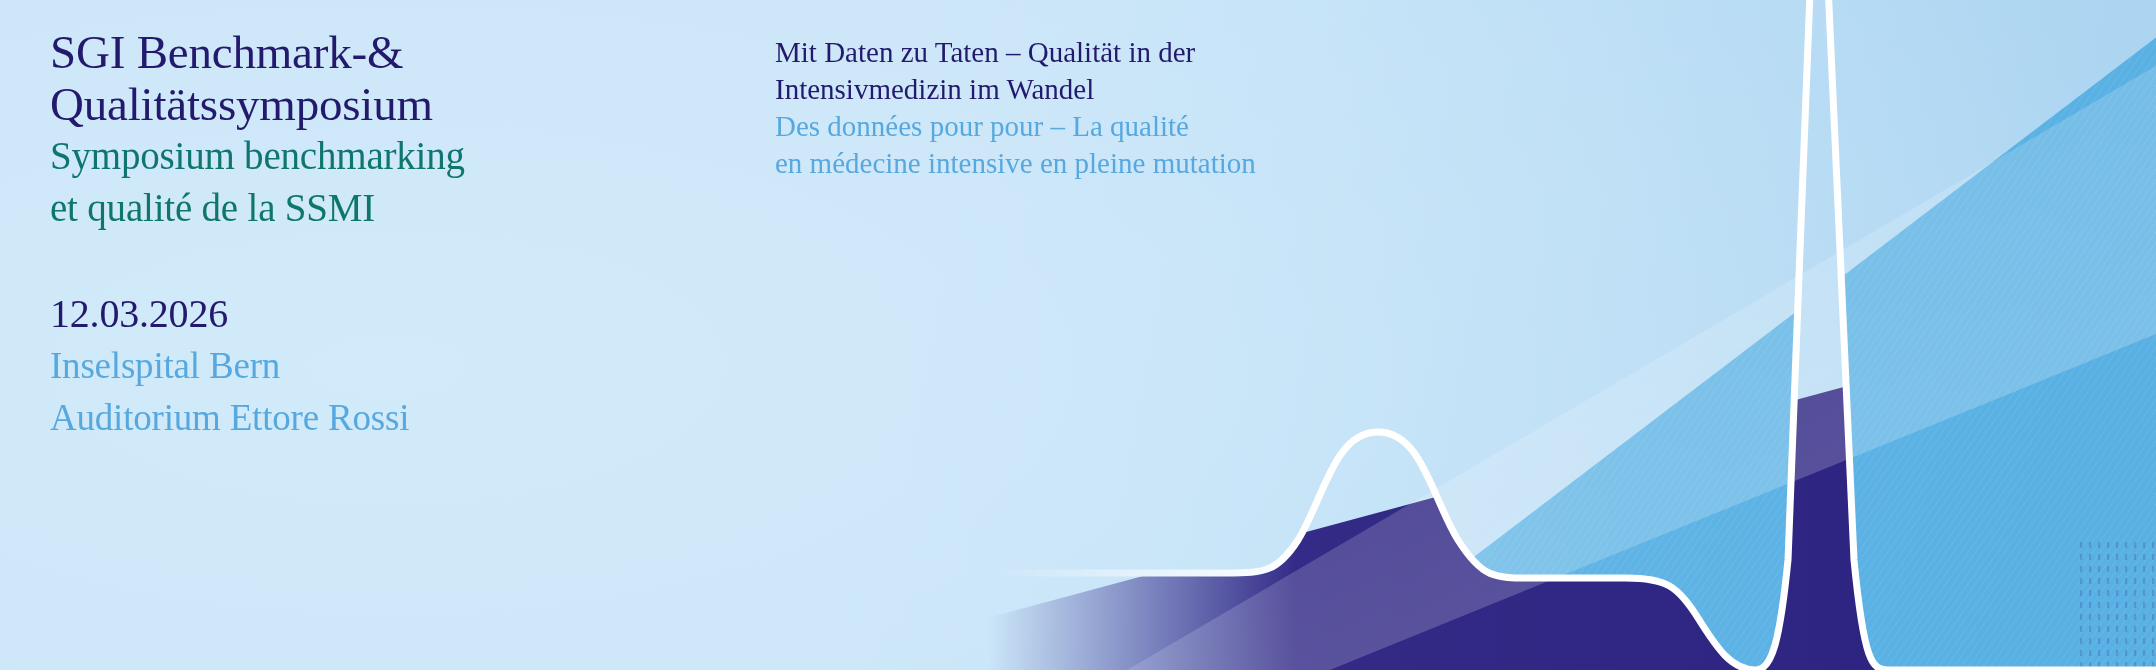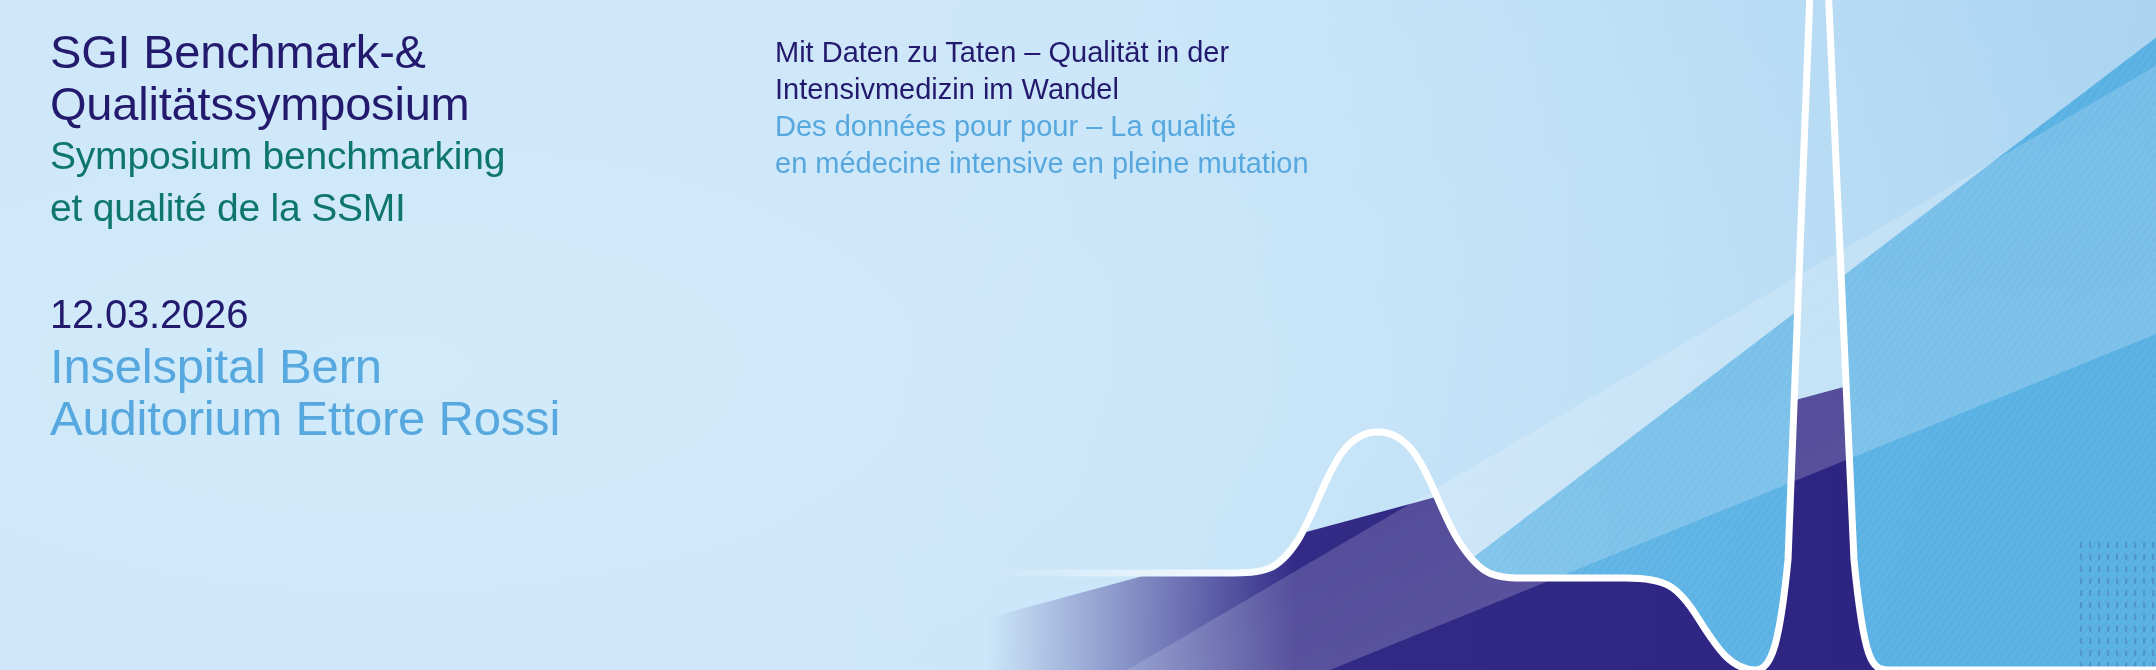--- a/index.html
+++ b/index.html
@@ -2,21 +2,21 @@
 <html><head>
 <meta charset="utf-8">
 <style>
   html,body{margin:0;padding:0;background:#ffffff;}
   *{box-sizing:border-box;}
   .banner{
     position:relative;
     width:2156px;height:670px;
     overflow:hidden;
     background:#cbe6f8;
-    font-family:Liberation Sans, sans-serif;
+    font-family:Liberation Serif, serif;
     padding-left:43px;
   }
 
   
   .bg-base{
     position:absolute;inset:0;
     background:linear-gradient(100deg,#cde7f9 0%,#cde7f9 42%,#c3e2f7 58%,#b6dbf4 76%,#a9d3f0 100%);
   }
   .bg-glow{
     position:absolute;inset:0;
@@ -52,21 +52,21 @@
   }
   .left-lower{
     position:absolute;left:50px;top:288px;
     width:760px;
   }
   .date{
     font-size:40px;line-height:52px;font-weight:400;
     color:#231a6e;
   }
   .venue{
-    font-size:49px;line-height:52px;font-weight:400;
+    font-size:37px;line-height:52px;font-weight:400;
     color:#57a8de;
     white-space:pre-line;
   }
 
   .right-block{
     position:absolute;left:775px;top:34px;
     width:760px;
   }
   .sub-de{
     margin:0;

